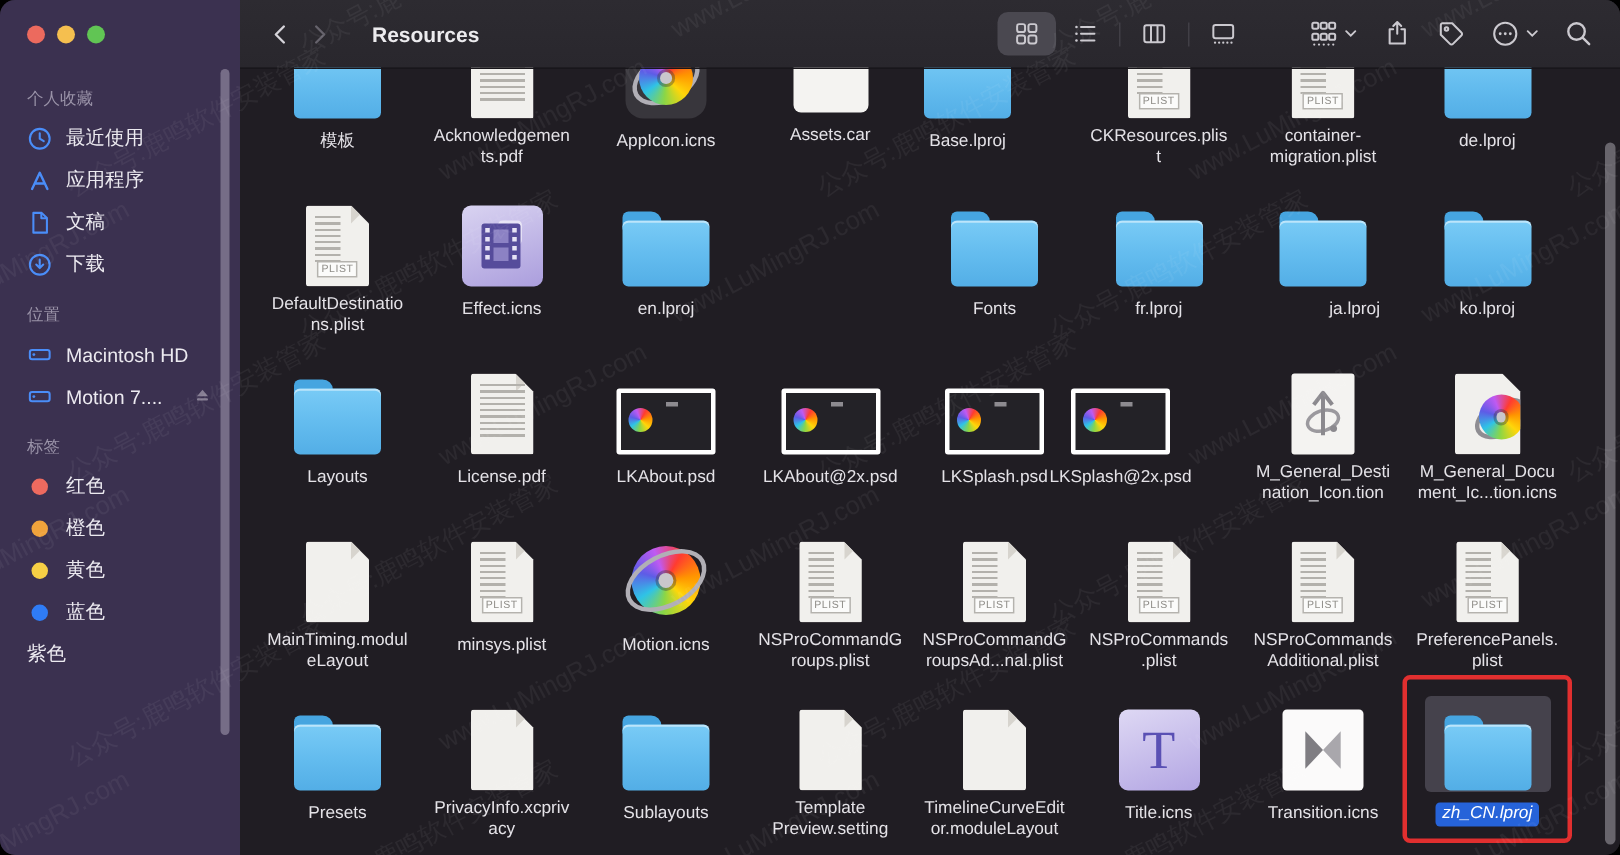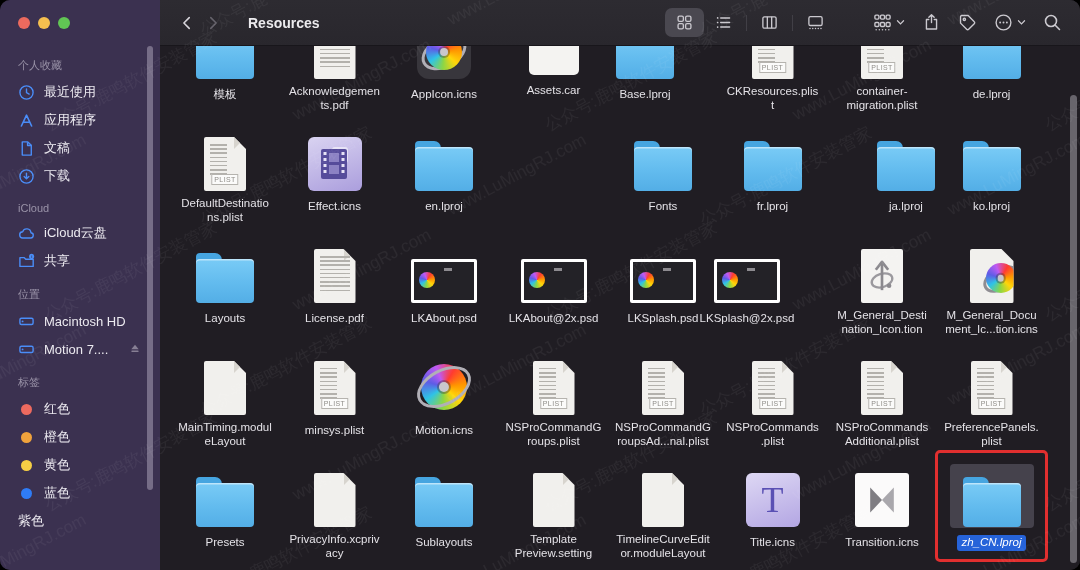--- a/index.html
+++ b/index.html
@@ -176,41 +176,20 @@
             <span class="sb-icon">
               <svg viewBox="0 0 16 16" fill="none" stroke="#4a8df8" stroke-width="1.3" stroke-linecap="round" stroke-linejoin="round">
                 <circle cx="8" cy="8" r="6.2"></circle>
                 <path d="M8 4.8v5M5.8 7.9 8 10.1l2.2-2.2"></path>
               </svg>
             </span>
             <span class="sb-label">下载</span>
           </div>
         </div>
         <div class="sb-section">
-          <div class="sb-header">iCloud</div>
-          <div class="sb-item">
-            <span class="sb-icon">
-              <svg viewBox="0 0 16 16" fill="none" stroke="#4a8df8" stroke-width="1.3" stroke-linejoin="round">
-                <path d="M4.6 12.2a2.9 2.9 0 0 1-.2-5.8 4 4 0 0 1 7.8.9 2.45 2.45 0 0 1-.6 4.9z"></path>
-              </svg>
-            </span>
-            <span class="sb-label">iCloud云盘</span>
-          </div>
-          <div class="sb-item">
-            <span class="sb-icon">
-              <svg viewBox="0 0 16 16" fill="none" stroke="#4a8df8" stroke-width="1.3" stroke-linejoin="round">
-                <path d="M1.8 4.4h4.1l1.4 1.5h7v6.7H1.8z"></path>
-                <circle cx="12.8" cy="3.2" r="2.4" fill="#4a8df8" stroke="none"></circle>
-                <path d="M12.8 2.2v.2M12.8 3.2v1.1" stroke="#3b3150" stroke-width="1"></path>
-              </svg>
-            </span>
-            <span class="sb-label">共享</span>
-          </div>
-        </div>
-        <div class="sb-section">
           <div class="sb-header">位置</div>
           <div class="sb-item">
             <span class="sb-icon">
               <svg viewBox="0 0 16 16" fill="none" stroke="#4a8df8" stroke-width="1.3">
                 <rect x="1.8" y="5" width="12.4" height="5.8" rx="1.4"></rect>
                 <circle cx="4.3" cy="7.9" r=".9" fill="#4a8df8" stroke="none"></circle>
               </svg>
             </span>
             <span class="sb-label">Macintosh HD</span>
           </div>
@@ -385,21 +364,21 @@
         </div>
         <div class="file-item" style="left: 558.5px; top: 128px; align-items: center;">
           <div class="icon-slot">
             <div class="ic-folder">
               <i class="tab"></i>
               <i class="body"></i>
             </div>
           </div>
           <div class="file-label"><span>fr.lproj</span></div>
         </div>
-        <div class="file-item" style="left: 692px; top: 128px;">
+        <div class="file-item" style="left: 656px; top: 128px; align-items: flex-end;">
           <div class="icon-slot">
             <div class="ic-folder">
               <i class="tab"></i>
               <i class="body"></i>
             </div>
           </div>
           <div class="file-label"><span>ja.lproj</span></div>
         </div>
         <div class="file-item" style="left: 777.5px; top: 128px;">
           <div class="icon-slot">

